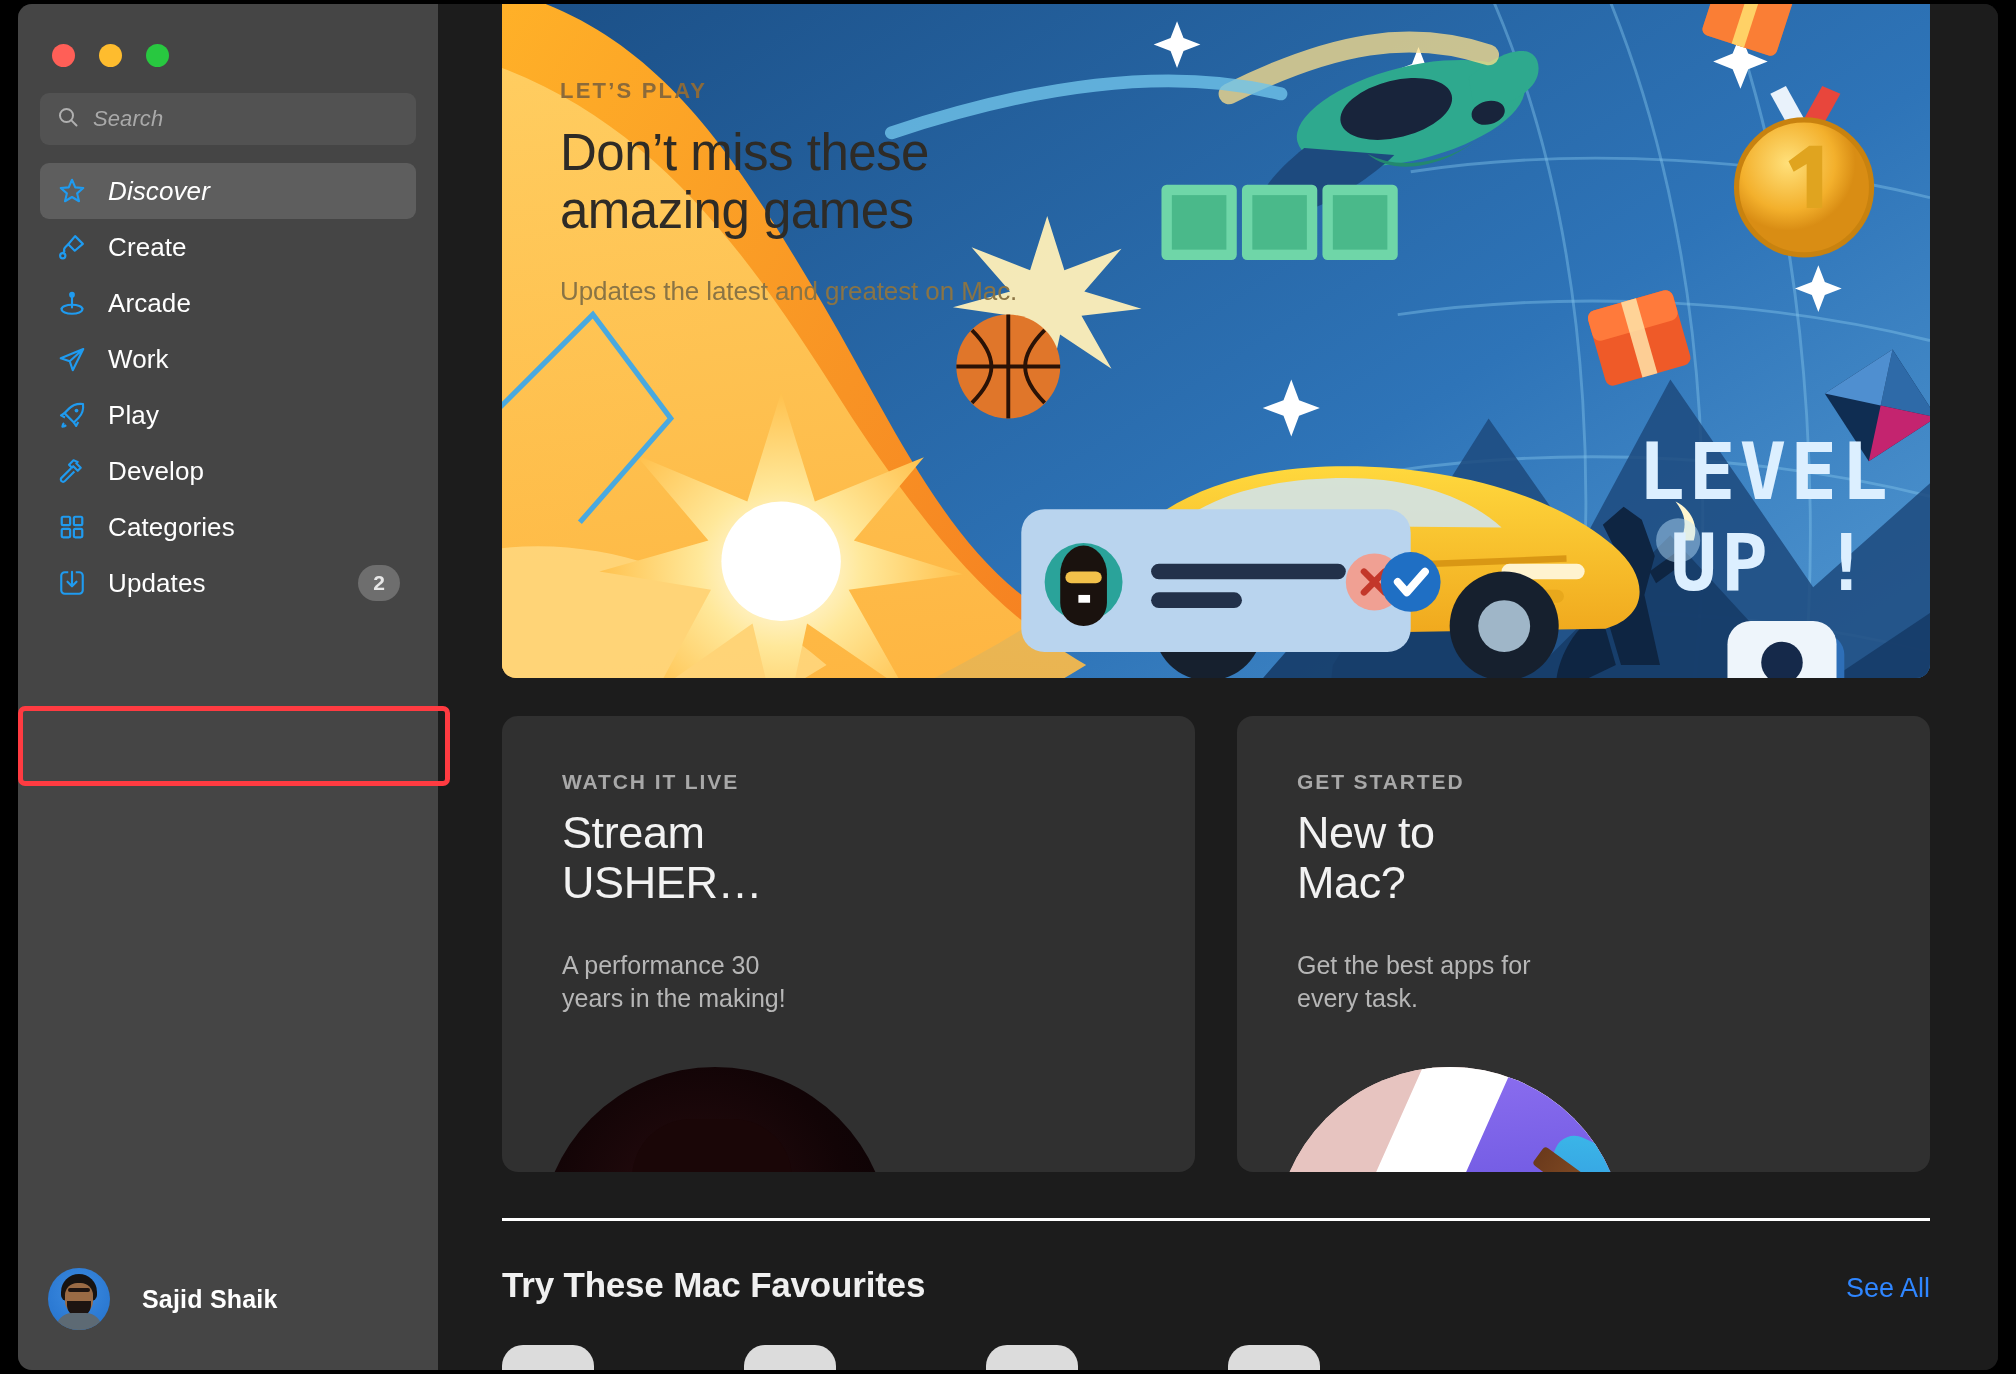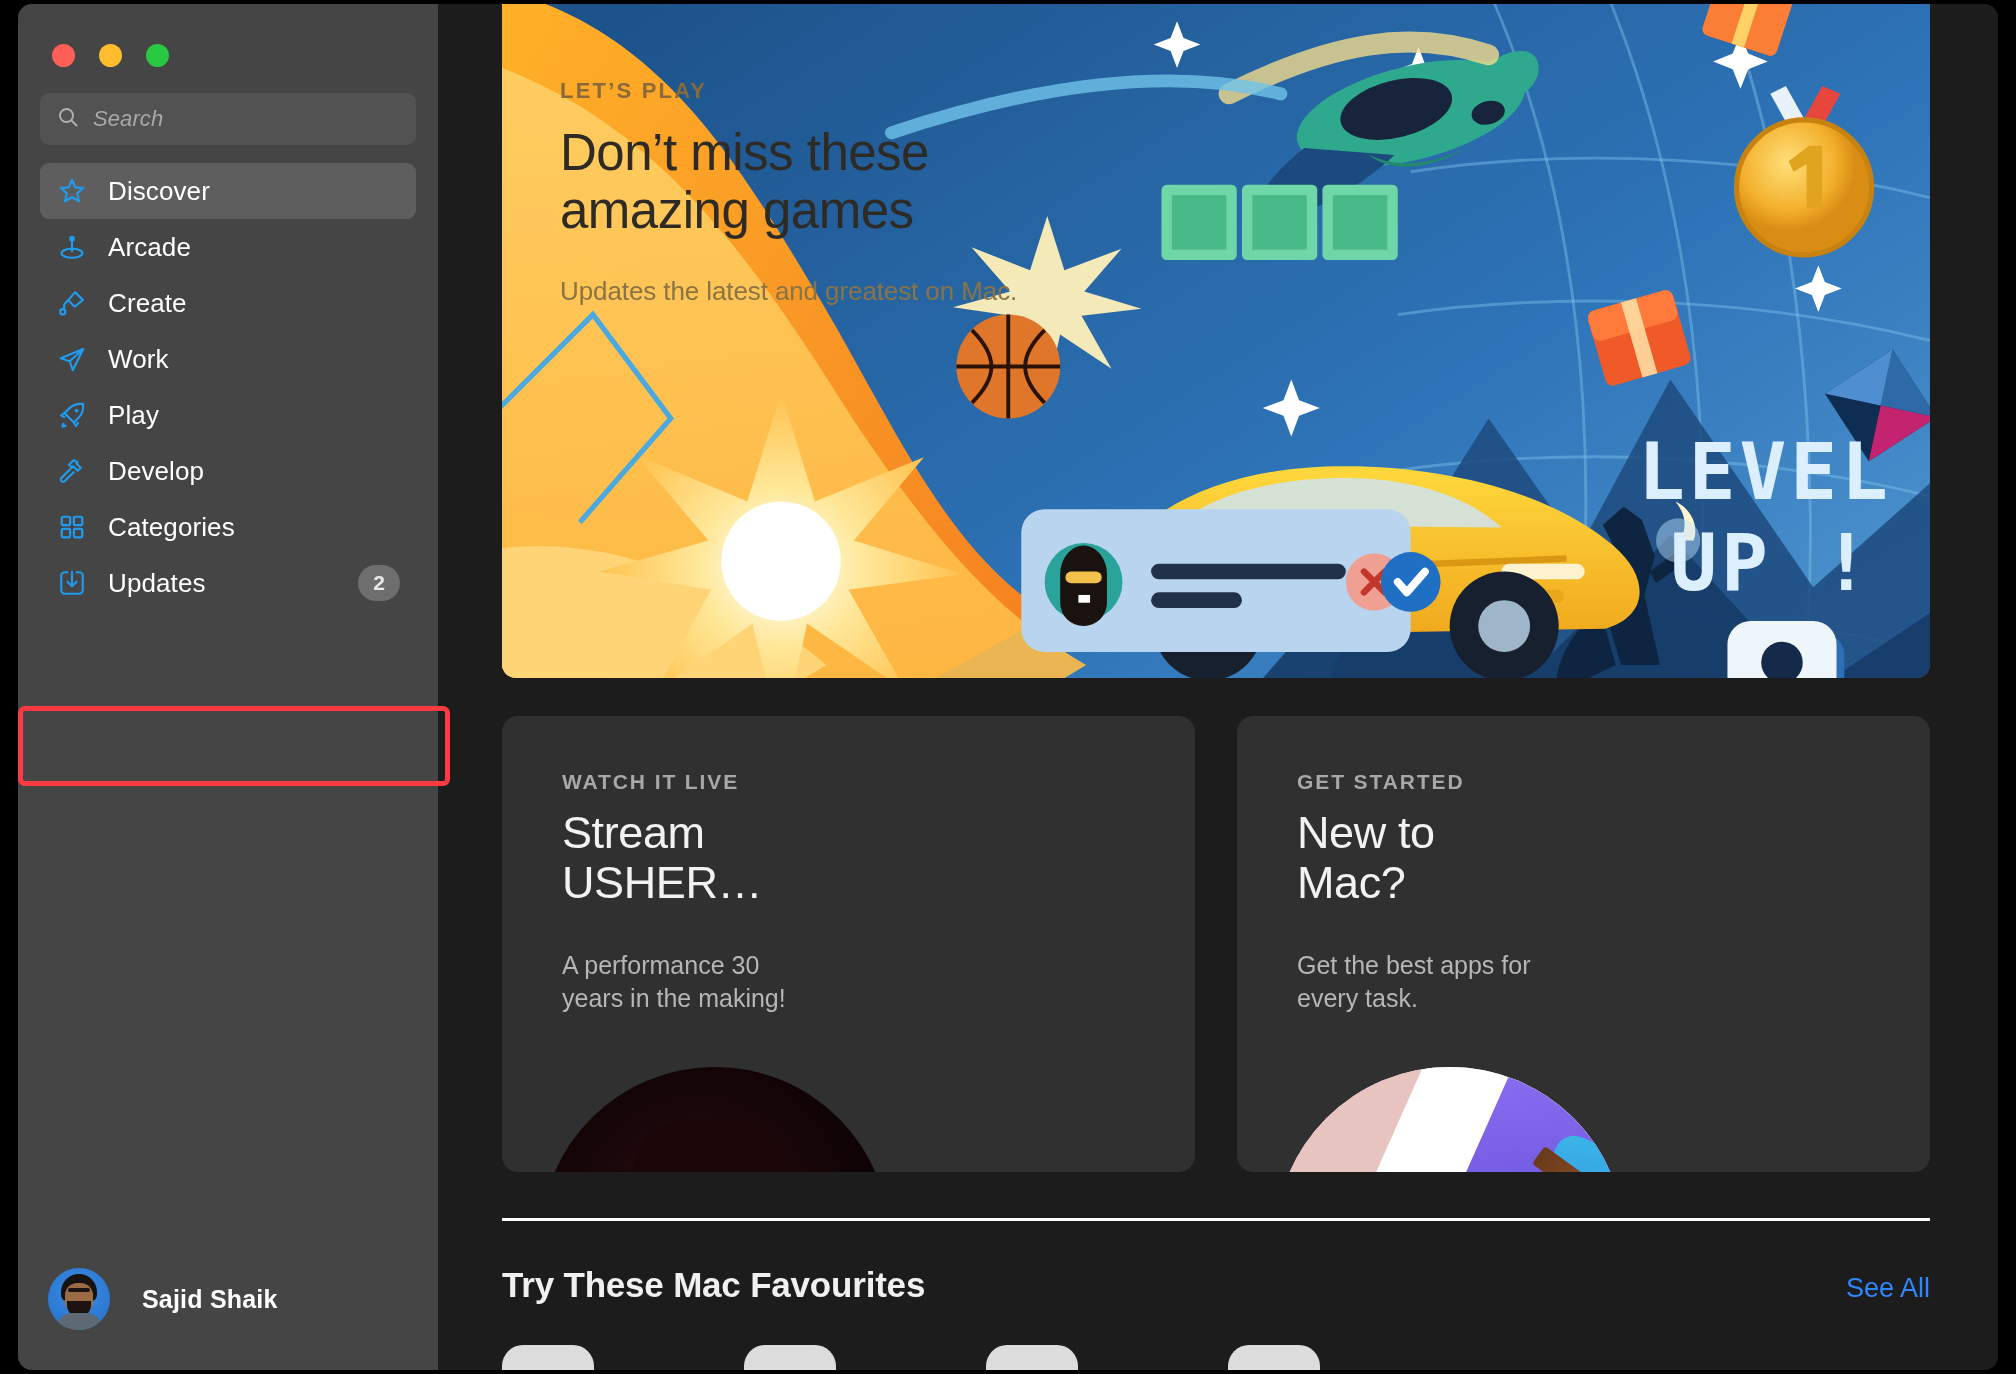--- a/index.html
+++ b/index.html
@@ -29,21 +29,21 @@
     display:flex; align-items:center; padding:0 16px; gap:13px;font-style:italic;
   }
   .search .ph{ color:#a9a9a9; font-size:22px; letter-spacing:.1px; }
   .search svg{ flex:0 0 auto; }
 
   .nav{ padding:18px 22px 0 22px; position:relative; }
   .nav-item{
     height:56px; border-radius:9px; display:flex; align-items:center;
     padding:0 16px; gap:20px; position:relative; cursor:default;
   }
-  .nav-item.active{ background:#5e5e5e; }
+  .nav-item.active{ background:#5e5e5e;font-style:italic; }
   .nav-item .label{ color:#fff; font-size:26px; font-weight:500; letter-spacing:.1px; }
   .nav-ico{ width:32px; height:32px; flex:0 0 32px; display:flex; align-items:center; justify-content:center; }
   .badge{
     margin-left:auto; background:#6e6e6e; color:#e8e8e8; font-size:21px; font-weight:600;
     min-width:42px; height:36px; border-radius:18px; display:flex; align-items:center; justify-content:center;
     padding:0 12px;
   }
 
   .highlight-box{
     position:absolute; left:0px; top:702px; width:432px; height:80px;
@@ -143,38 +143,38 @@
           <svg width="30" height="30" viewBox="0 0 24 24" fill="none" stroke="#1f9bf0" stroke-width="1.7" stroke-linejoin="round">
             <polygon points="12,3 14.6,9.1 21,9.6 16.1,13.9 17.6,20.2 12,16.8 6.4,20.2 7.9,13.9 3,9.6 9.4,9.1"></polygon>
           </svg>
         </span>
         <span class="label">Discover</span>
       </div>
 
       <div class="nav-item">
         <span class="nav-ico">
           <svg width="30" height="30" viewBox="0 0 24 24" fill="none" stroke="#1f9bf0" stroke-width="1.7" stroke-linejoin="round">
+            <path d="M14.5 3.3 20.7 9.5 14.2 15 9 9.8z"></path>
+            <path d="M9 9.8 6.6 12.2a3.2 3.2 0 0 0-.7 3.4l-1.6 1.6"></path>
+            <circle cx="4.6" cy="19" r="2.1"></circle>
+          </svg>
+        </span>
+        <span class="label">Create</span>
+      </div>
+
+      <div class="nav-item">
+        <span class="nav-ico">
+          <svg width="30" height="30" viewBox="0 0 24 24" fill="none" stroke="#1f9bf0" stroke-width="1.7" stroke-linejoin="round">
             <ellipse cx="12" cy="17" rx="8.3" ry="3.6"></ellipse>
             <path d="M3.7 17v-1.3M20.3 17v-1.3"></path>
             <line x1="12" y1="15.6" x2="12" y2="7.4" stroke-linecap="round"></line>
             <circle cx="12" cy="5.3" r="2.3" fill="#1f9bf0" stroke="none"></circle>
           </svg>
         </span>
         <span class="label">Arcade</span>
-      </div>
-
-      <div class="nav-item">
-        <span class="nav-ico">
-          <svg width="30" height="30" viewBox="0 0 24 24" fill="none" stroke="#1f9bf0" stroke-width="1.7" stroke-linejoin="round">
-            <path d="M14.5 3.3 20.7 9.5 14.2 15 9 9.8z"></path>
-            <path d="M9 9.8 6.6 12.2a3.2 3.2 0 0 0-.7 3.4l-1.6 1.6"></path>
-            <circle cx="4.6" cy="19" r="2.1"></circle>
-          </svg>
-        </span>
-        <span class="label">Create</span>
       </div>
 
       <div class="nav-item">
         <span class="nav-ico">
           <svg width="30" height="30" viewBox="0 0 24 24" fill="none" stroke="#1f9bf0" stroke-width="1.7" stroke-linejoin="round">
             <path d="M21 4 3 11.4l7.2 2.4L21 4zM10.2 13.8 12.6 21 21 4z"></path>
           </svg>
         </span>
         <span class="label">Work</span>
       </div>

